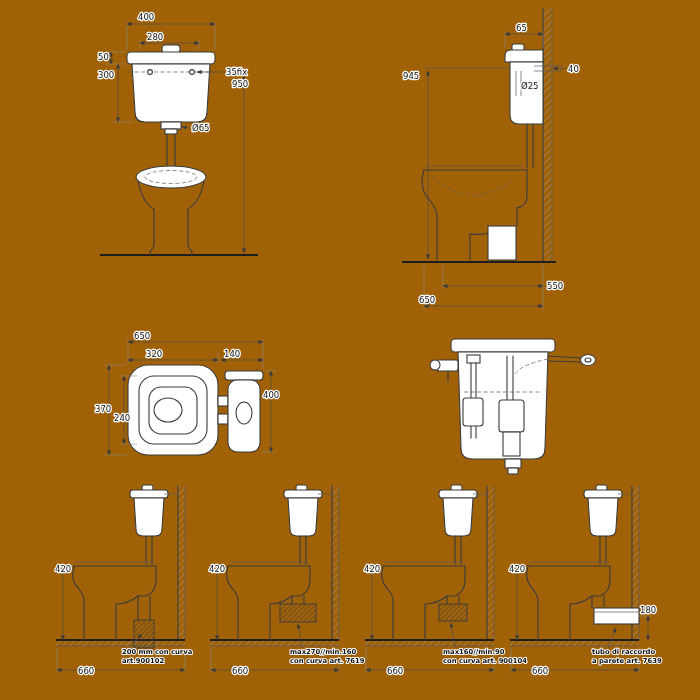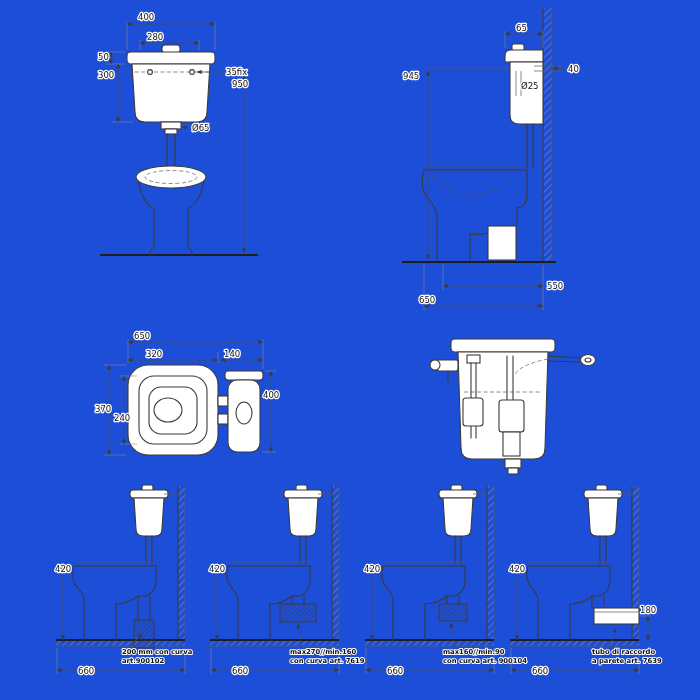--- a/index.html
+++ b/index.html
@@ -1,16 +1,16 @@
 <!DOCTYPE html>
 <html><head>
 <meta charset="utf-8">
 <style>
   html,body{margin:0;padding:0;background:#ffffff;}
-  .sheet{position:relative;width:700px;height:700px;background:#1d4ed8;overflow:hidden;}
+  .sheet{position:relative;width:700px;height:700px;background:#a16207;overflow:hidden;}
   svg{display:block;}
   svg text{font-family:"DejaVu Sans",sans-serif;}
   .lbl{font-size:8.5px;fill:#101010;stroke:#ffffff;stroke-width:2.6px;paint-order:stroke;stroke-linejoin:round;}
   .note{font-size:6.8px;font-weight:700;fill:#101010;stroke:#ffffff;stroke-width:2px;paint-order:stroke;stroke-linejoin:round;}
   .out{fill:none;stroke:#3b3b3b;stroke-width:1.1;stroke-linecap:round;stroke-linejoin:round;}
   .outf{fill:#ffffff;stroke:#3b3b3b;stroke-width:1.1;}
   .thin{fill:none;stroke:#5a5a5a;stroke-width:0.7;}
   .dim{fill:none;stroke:#4a4a4a;stroke-width:0.7;}
   .ext{fill:none;stroke:#8c8c8c;stroke-width:0.55;}
   .dash{stroke-dasharray:4 2.5;}

